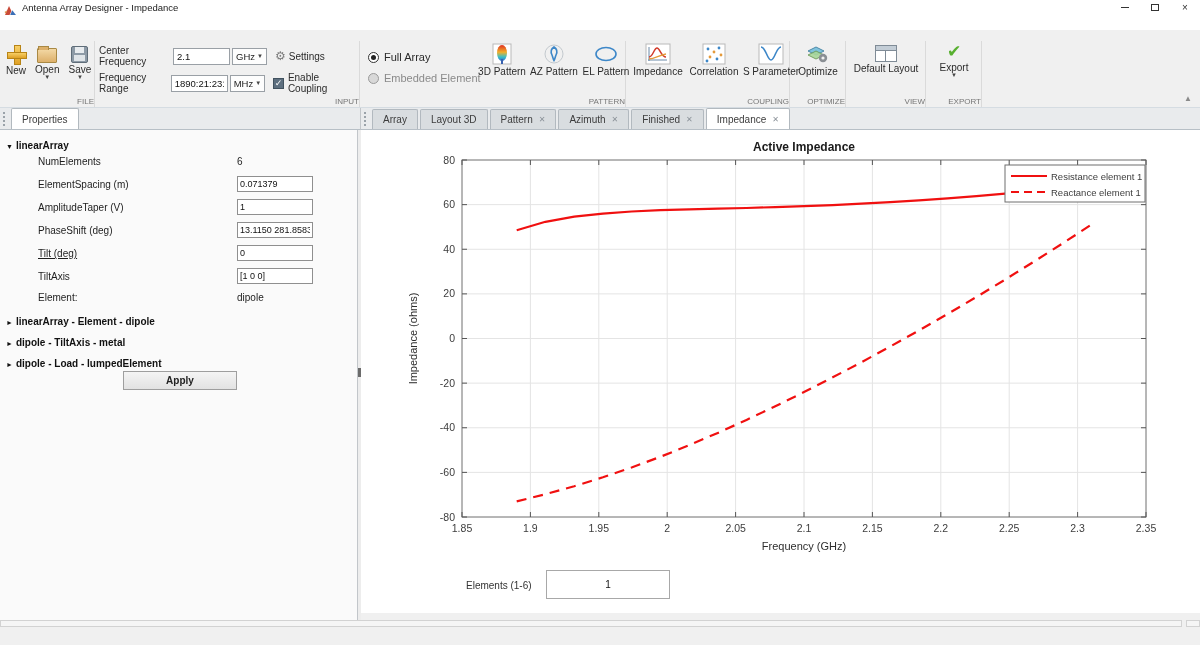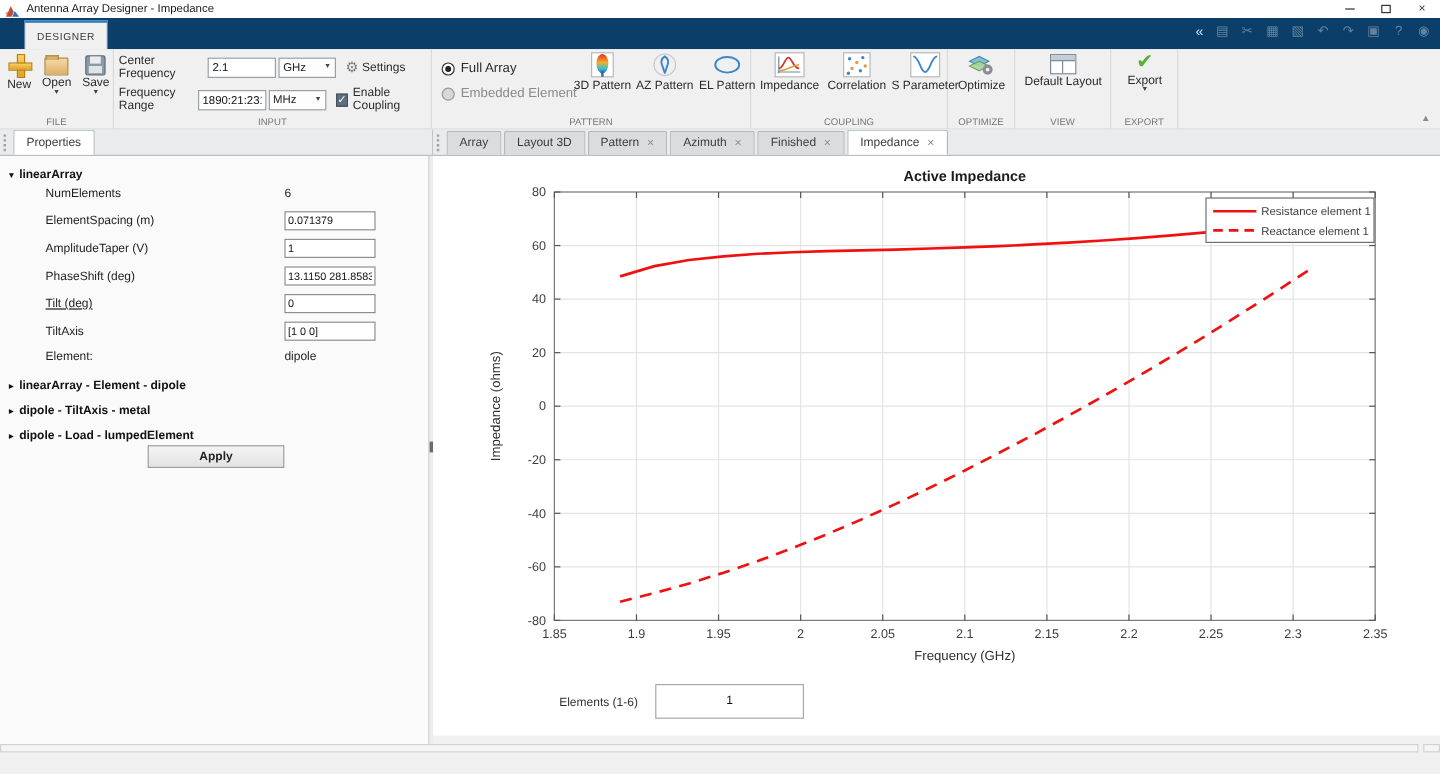--- a/index.html
+++ b/index.html
@@ -19,41 +19,41 @@
   
   .tabstrip { position:absolute; left:0; top:15px; width:1200px; height:26px; background:#0b3e69; }
   .designer-tab { position:absolute; left:20px; top:2px; width:70px; height:24px; background:#f0f0f0; border:1px solid #5a84a8; border-bottom:none; border-top:2px solid #2e7cc4; display:flex; align-items:center; justify-content:center; font-size:8.5px; color:#3a3a3a; letter-spacing:0.5px; }
   .qat { position:absolute; right:6px; top:3px; display:flex; align-items:center; gap:6px; }
   .qat .qat-collapse { color:#cfe0ee; font-size:12px; margin-right:2px; }
   .qat-icon { width:15px; height:15px; display:flex; align-items:center; justify-content:center; font-size:11px; color:#e9f0f6; opacity:0.38; }
 
   
   .ribbon { position:absolute; left:0; top:41px; width:1200px; height:67px; background:#f0f0f0; border-bottom:1px solid #d5dce2; }
   .rsec { position:absolute; top:0; height:66px; border-right:1px solid #dadada; }
-  .rsec-label { position:absolute; bottom:1px; left:0; right:0; text-align:center; font-size:8px; color:#767676; }
+  .rsec-label { position:absolute; bottom:1px; left:0; right:0; text-align:right; font-size:8px; color:#767676; }
   .rbtn-col { display:inline-flex; flex-direction:column; align-items:center; font-size:10px; color:#2b2b2b; }
   .rbtn-col .lbl { margin-top:1px; }
   .caret { font-size:6px; color:#444; line-height:5px; }
   .ribbon-collapse { position:absolute; right:8px; bottom:4px; font-size:8px; color:#8a8a8a; }
 
   
   .icon-new { position:relative; width:20px; height:20px; }
   .icon-new:before { content:""; position:absolute; left:8px; top:1px; width:5px; height:18px; background:linear-gradient(#f7cf66,#dfa126); border:1px solid #b88416; }
   .icon-new:after { content:""; position:absolute; left:1px; top:8px; width:18px; height:5px; background:linear-gradient(#f7cf66,#dfa126); border:1px solid #b88416; }
   .icon-open { width:20px; height:15px; margin-top:4px; background:linear-gradient(#f3d9a6,#ddb06a); border:1px solid #a98944; border-radius:1px; position:relative; }
   .icon-open:before { content:""; position:absolute; left:0; top:-3px; width:9px; height:3px; background:#ddb06a; border:1px solid #a98944; border-bottom:none; }
   .icon-save { width:17px; height:17px; margin-top:2px; background:#8d9aa6; border:1px solid #5f6d79; border-radius:2px; position:relative; }
   .icon-save:before { content:""; position:absolute; left:3px; top:0; width:9px; height:6px; background:#e8ecef; }
   .icon-save:after { content:""; position:absolute; left:2px; bottom:1px; width:11px; height:6px; background:#dfe4e8; }
 
   
   .inp-row { position:absolute; left:4px; height:18px; display:flex; align-items:center; font-size:10px; color:#2b2b2b; }
   .inp-label { width:74px; }
   .txt-input { height:17px; border:1px solid #9aa0a6; background:#fff; font-size:9.5px; padding:0 3px; font-family:"Liberation Sans",sans-serif; color:#111; }
-  .unit-select { height:17px; margin-left:2px; background:#fdfdfd; border:1px solid #9aa0a6; display:flex; align-items:center; font-size:9.5px; padding:0 3px; gap:15px; color:#222; }
+  .unit-select { height:17px; margin-left:2px; background:#fdfdfd; border:1px solid #9aa0a6; display:flex; align-items:center; font-size:9.5px; padding:0 3px; gap:2px; color:#222; }
   .gear { font-size:12px; color:#7c7c7c; margin:0 3px 0 8px; }
   .checkbox { width:11px; height:11px; background:#5d6f7f; border:1px solid #41525f; margin:0 4px 0 8px; display:flex; align-items:center; justify-content:center; color:#fff; font-size:9px; line-height:9px; }
 
   
   .radio-row { display:flex; align-items:center; font-size:11px; color:#2b2b2b; margin-bottom:9px; }
   .radio { width:11px; height:11px; border-radius:50%; margin-right:5px; position:relative; }
   .radio.sel { border:1px solid #333; background:#fff; }
   .radio.sel:before { content:""; position:absolute; left:2px; top:2px; width:5px; height:5px; border-radius:50%; background:#222; }
   .radio.unsel { border:1px solid #9a9a9a; background:#d8d8d8; }
 
@@ -120,37 +120,20 @@
         </div>
       <div class="win-btn">
           <span class="max-glyph"></span>
         </div>
       <div class="win-btn">
           <span>×</span>
         </div>
     </div>
   </div>
 
-  <div class="tabstrip">
-    <div class="designer-tab">
-      <span>DESIGNER</span>
-    </div>
-    <div class="qat">
-      <span class="qat-collapse">«</span>
-      <span class="qat-icon">▤</span>
-      <span class="qat-icon">✂</span>
-      <span class="qat-icon">▦</span>
-      <span class="qat-icon">▧</span>
-      <span class="qat-icon">↶</span>
-      <span class="qat-icon">↷</span>
-      <span class="qat-icon">▣</span>
-      <span class="qat-icon">?</span>
-      <span class="qat-icon">◉</span>
-    </div>
-  </div>
 
   <div class="ribbon">
 
     <div class="rsec" style="left:0;width:95px;">
       <div style="position:absolute;left:6px;top:3px;display:flex;gap:9px;">
         <div class="rbtn-col">
           <span class="icon-new"></span>
           <span class="lbl">New</span>
         </div>
         <div class="rbtn-col">

